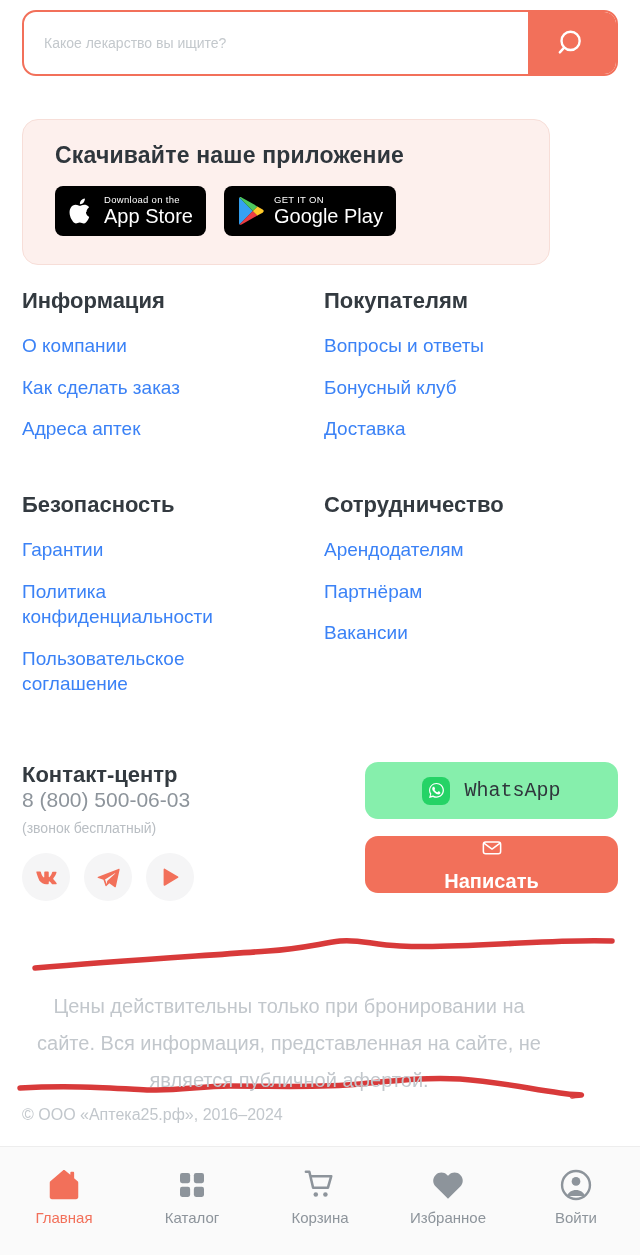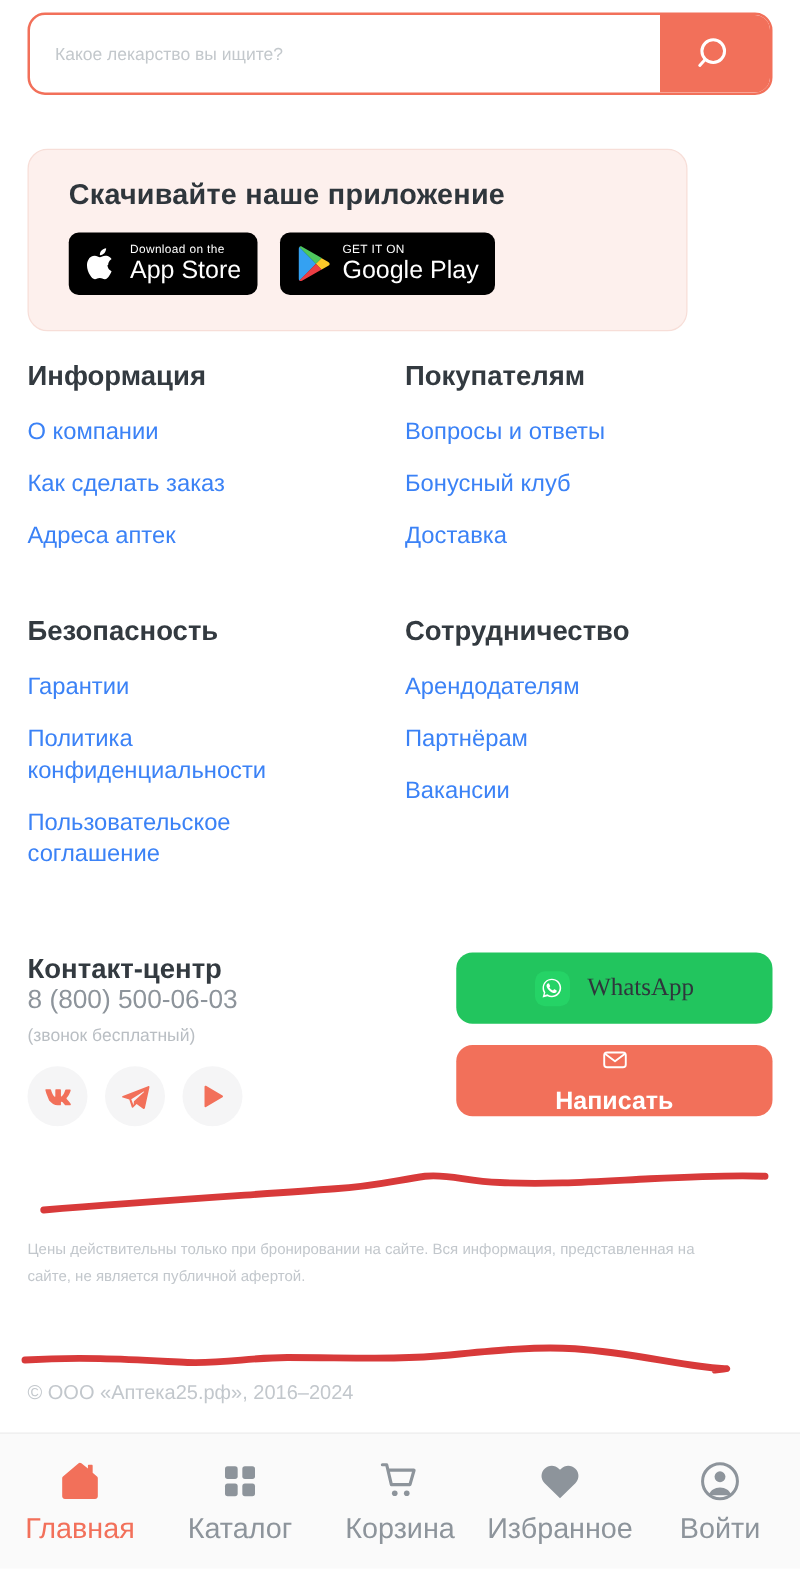--- a/index.html
+++ b/index.html
@@ -126,25 +126,25 @@
   .socials { display: flex; gap: 14px; margin-top: 17px; }
   .soc {
     width: 48px; height: 48px; border-radius: 50%;
     background: #f5f5f6;
     display: flex; align-items: center; justify-content: center;
     cursor: pointer;
   }
   .contact-right { width: 253px; }
   .wa-btn {
     width: 253px; height: 57px;
-    background: #22c55e;
+    background: #86efac;
     border: none; border-radius: 13px;
     display: flex; align-items: center; justify-content: center;
     gap: 14px; cursor: pointer;
-    font-family: Liberation Serif, serif;
+    font-family: Liberation Mono, monospace;
   }
   .wa-icon {
     width: 28px; height: 28px; border-radius: 8px;
     background: #25d366;
     display: flex; align-items: center; justify-content: center;
   }
   .wa-label { font-size: 20px; color: #2f363c; }
   .write-btn {
     width: 253px; height: 57px; margin-top: 17px;
     background: #f2705a;
@@ -154,22 +154,23 @@
     font-family: inherit;
     flex-direction: column;
   }
   .write-label { font-size: 20px; color: #ffffff; font-weight: bold; }
 
   
   .disclaimer {
     position: absolute;
     left: 22px; top: 988px;
     width: 534px;
-    font-size: 12px; line-height: 1.85;
+    font-size: 20px; line-height: 1.85;
     color: #c2c7cc;
+    text-align: center;
   }
   .copyright {
     position: absolute;
     left: 22px; top: 1106px;
     font-size: 16px;
     color: #c2c7cc;
   }
   .annot { position: absolute; left: 0; top: 0; pointer-events: none; }
 
   
@@ -181,21 +182,21 @@
     border-top: 1px solid #ededed;
     display: flex;
   }
   .nav-item {
     flex: 1;
     display: flex; flex-direction: column;
     align-items: center; justify-content: flex-start;
     padding-top: 18px; cursor: pointer;
   }
   .nav-ico { height: 40px; display: flex; align-items: center; justify-content: center; }
-  .nav-label { font-size: 23px; color: #8d949b; margin-top: 4px; }
+  .nav-label { font-size: 15px; color: #8d949b; margin-top: 4px; }
   .nav-item.active .nav-label { color: #f2705a; }
 </style>
 </head>
 <body>
 
 <div id="page">
 
   <div class="search-wrap">
     <input class="search-input" type="text" placeholder="Какое лекарство вы ищите?" style="">
     <button class="search-btn">

